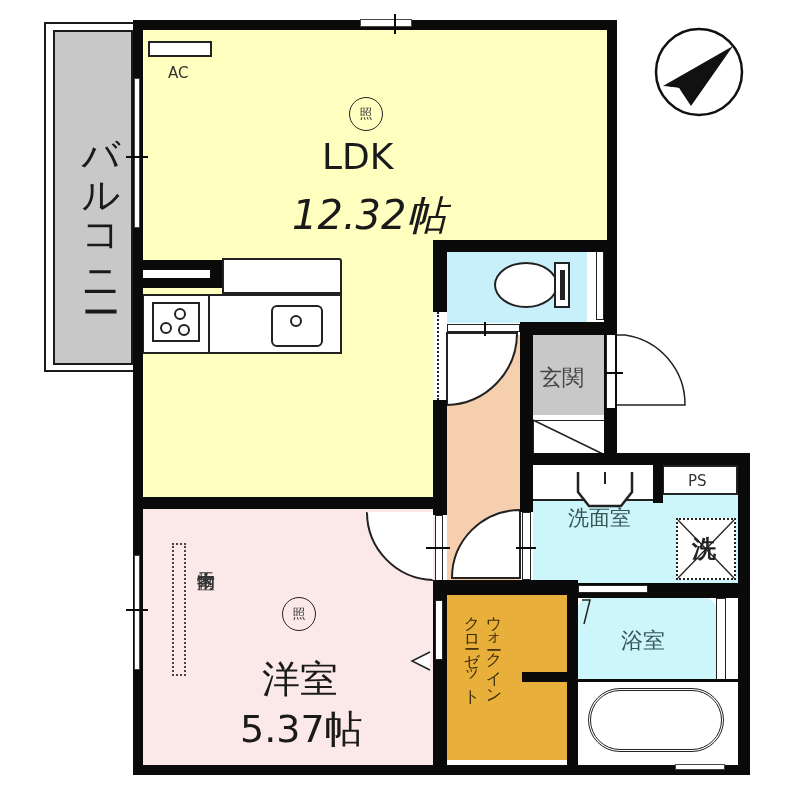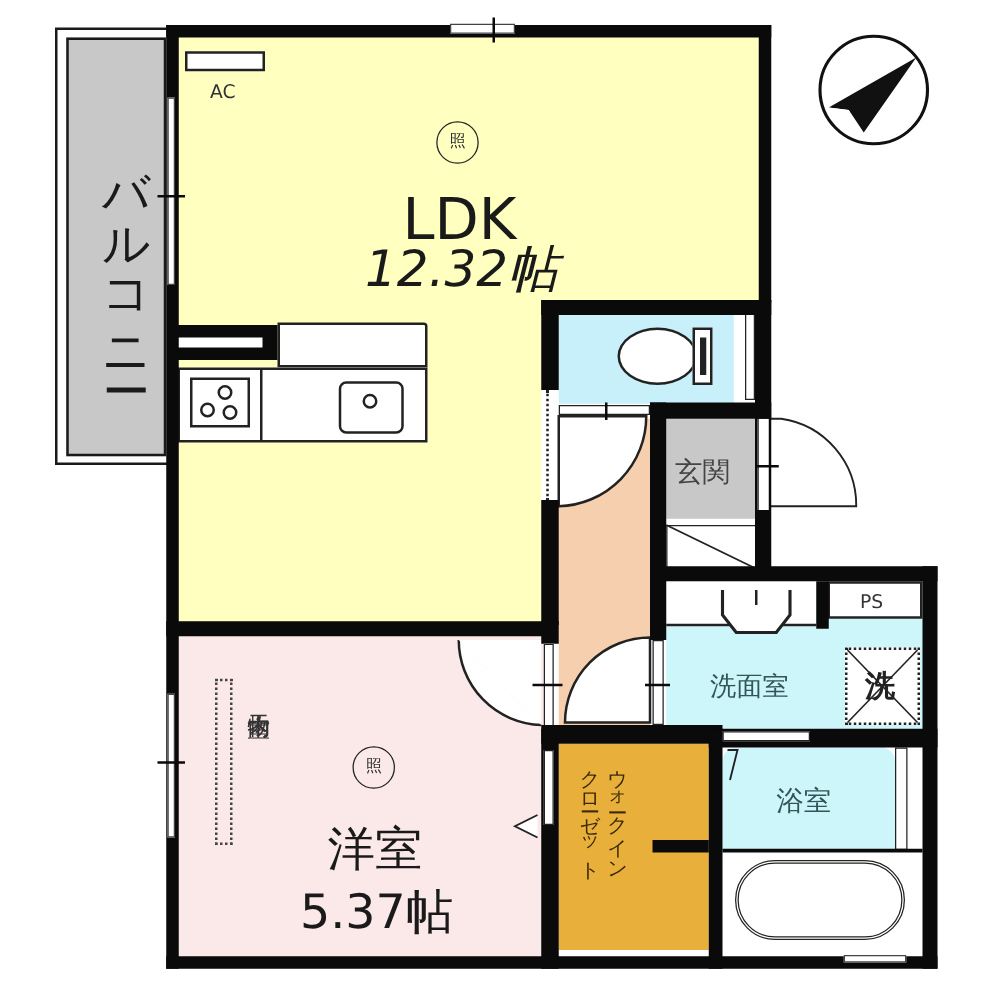--- a/index.html
+++ b/index.html
@@ -23,21 +23,21 @@
 <div class="room" style="left:140px;top:28px;width:470px;height:470px;background:#ffffc0;"></div>
 
 <div class="abs" style="left:433px;top:240px;width:180px;height:260px;background:#ffffff;"></div>
 
 <div class="abs" style="left:148px;top:41px;width:64px;height:16px;border:2px solid #222;background:#fff;"></div>
 <div class="lbl" style="left:168px;top:64px;font-size:15px;color:#333;">AC</div>
 
 <div class="abs" style="left:349px;top:97px;width:34px;height:34px;border:1.5px solid #222;border-radius:50%;text-align:center;line-height:32px;font-size:13px;color:#333;">
   <span>照</span>
 </div>
-<div class="lbl" style="left:322px;top:136px;font-size:46px;margin-top:12px;">LDK</div>
+<div class="lbl" style="left:322px;top:136px;font-size:36px;">LDK</div>
 <div class="lbl" style="left:292px;top:188px;font-size:40px;font-style:italic;">12.32帖</div>
 
 <div class="abs" style="left:222px;top:258px;width:120px;height:36px;border:2px solid #222;background:#fff;border-radius:0 3px 0 0;"></div>
 <div class="abs" style="left:140px;top:260px;width:82px;height:28px;background:#0a0a0a;"></div>
 <div class="abs" style="left:142px;top:270px;width:68px;height:8px;background:#fff;"></div>
 <div class="abs" style="left:142px;top:294px;width:200px;height:60px;border:2px solid #222;background:#fff;"></div>
 <div class="abs" style="left:208px;top:296px;width:2px;height:56px;background:#222;"></div>
 
 <div class="abs" style="left:152px;top:302px;width:48px;height:40px;border:2px solid #222;">
   <div class="abs" style="left:20px;top:4px;width:12px;height:12px;border:2px solid #222;border-radius:50%;"></div>
@@ -95,21 +95,21 @@
 <svg style="left:615px;top:333px;" width="80" height="75">
   <path d="M0 2 L10 2 A70 70 0 0 1 70 72 L0 72" fill="#fff" stroke="#222" stroke-width="1.5"></path>
 </svg>
 
 <div class="room" style="left:533px;top:463px;width:207px;height:120px;background:#cdf6fb;"></div>
 <div class="abs" style="left:533px;top:465px;width:120px;height:36px;background:#fff;border-bottom:2px solid #222;"></div>
 <svg style="left:575px;top:470px;" width="60" height="42">
   <path d="M3 2 L3 22 L14 36 L46 36 L57 22 L57 2" fill="#fff" stroke="#222" stroke-width="2.5"></path>
   <line x1="30" y1="2" x2="30" y2="14" stroke="#222" stroke-width="2"></line>
 </svg>
-<div class="lbl" style="left:568px;top:535px;font-size:21px;color:#355;">洗面室</div>
+<div class="lbl" style="left:568px;top:504px;font-size:21px;color:#355;">洗面室</div>
 
 <div class="abs" style="left:676px;top:518px;width:60px;height:62px;border:2px dotted #222;background:#fff;">
   <svg style="left:0;top:0;" width="56" height="58">
     <line x1="0" y1="0" x2="56" y2="58" stroke="#222" stroke-width="1.3"></line>
     <line x1="56" y1="0" x2="0" y2="58" stroke="#222" stroke-width="1.3"></line>
   </svg>
   <div class="lbl" style="left:14px;top:13px;font-size:24px;font-weight:bold;color:#222;">洗</div>
 </div>
 
 <div class="abs" style="left:662px;top:465px;width:76px;height:30px;background:#fff;border:2px solid #222;">

